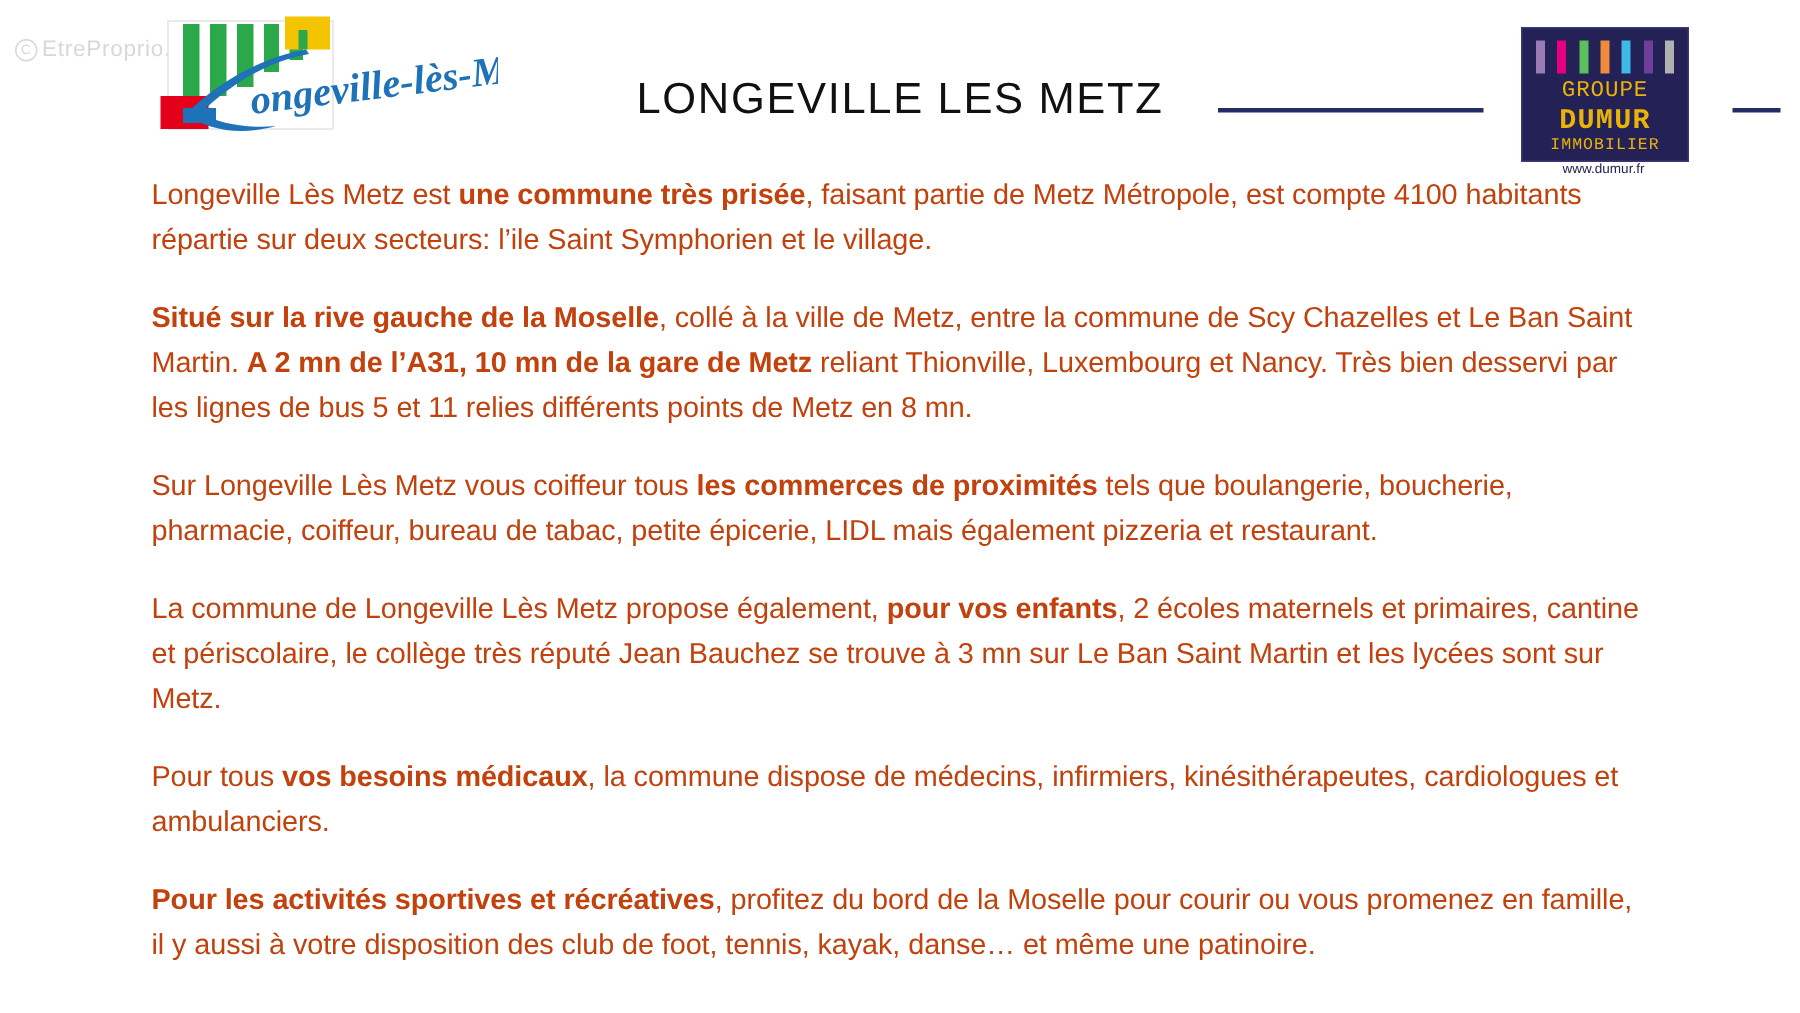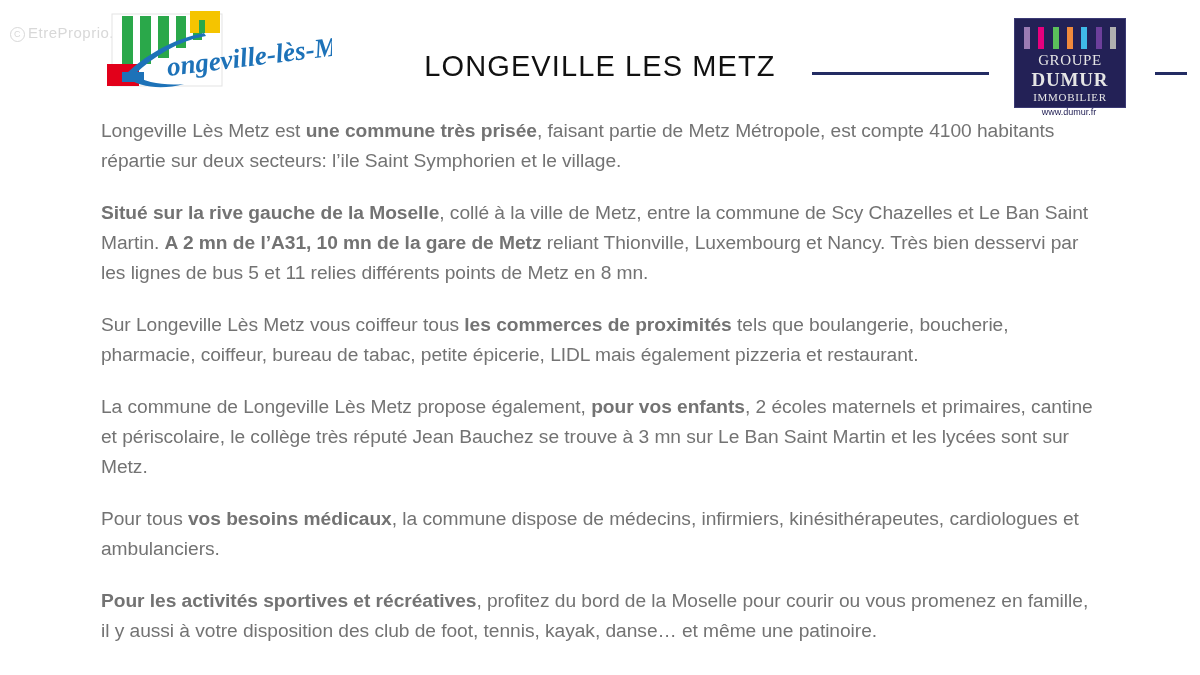--- a/index.html
+++ b/index.html
@@ -103,22 +103,22 @@
     height: 22px;
     display: flex;
     justify-content: space-between;
   }
   #dumur-bars i { display: block; width: 6px; height: 22px; }
 
   .dumur-line {
     position: absolute;
     left: 0; right: 0;
     text-align: center;
-    color: #e5e5e5;
-    font-family: Liberation Serif, serif;
+    color: #eab308;
+    font-family: Liberation Mono, monospace;
     letter-spacing: .6px;
   }
   #dumur-groupe     { top: 33px;  font-size: 15px; font-weight: 400; }
   #dumur-name       { top: 50px;  font-size: 19px; font-weight: 700; letter-spacing: .8px; }
   #dumur-immobilier { top: 72px;  font-size: 11px; font-weight: 400; letter-spacing: .7px; }
 
   #dumur-url {
     position: absolute;
     left: 0;
     top: 101px;
@@ -132,21 +132,21 @@
   
   #content {
     position: absolute;
     left: 101px;
     top: 116px;
     width: 995px;
   }
   .para {
     font-size: 19.2px;
     line-height: 30px;
-    color: #737373;
+    color: #c2410c;
     margin: 0 0 22px 0;
     font-family: "Liberation Sans", sans-serif;
     letter-spacing: -0.05px;
   }
   .para b { font-weight: 700; }
   .para:last-child { margin-bottom: 10px; }
 </style>
 </head>
 <body>
 

